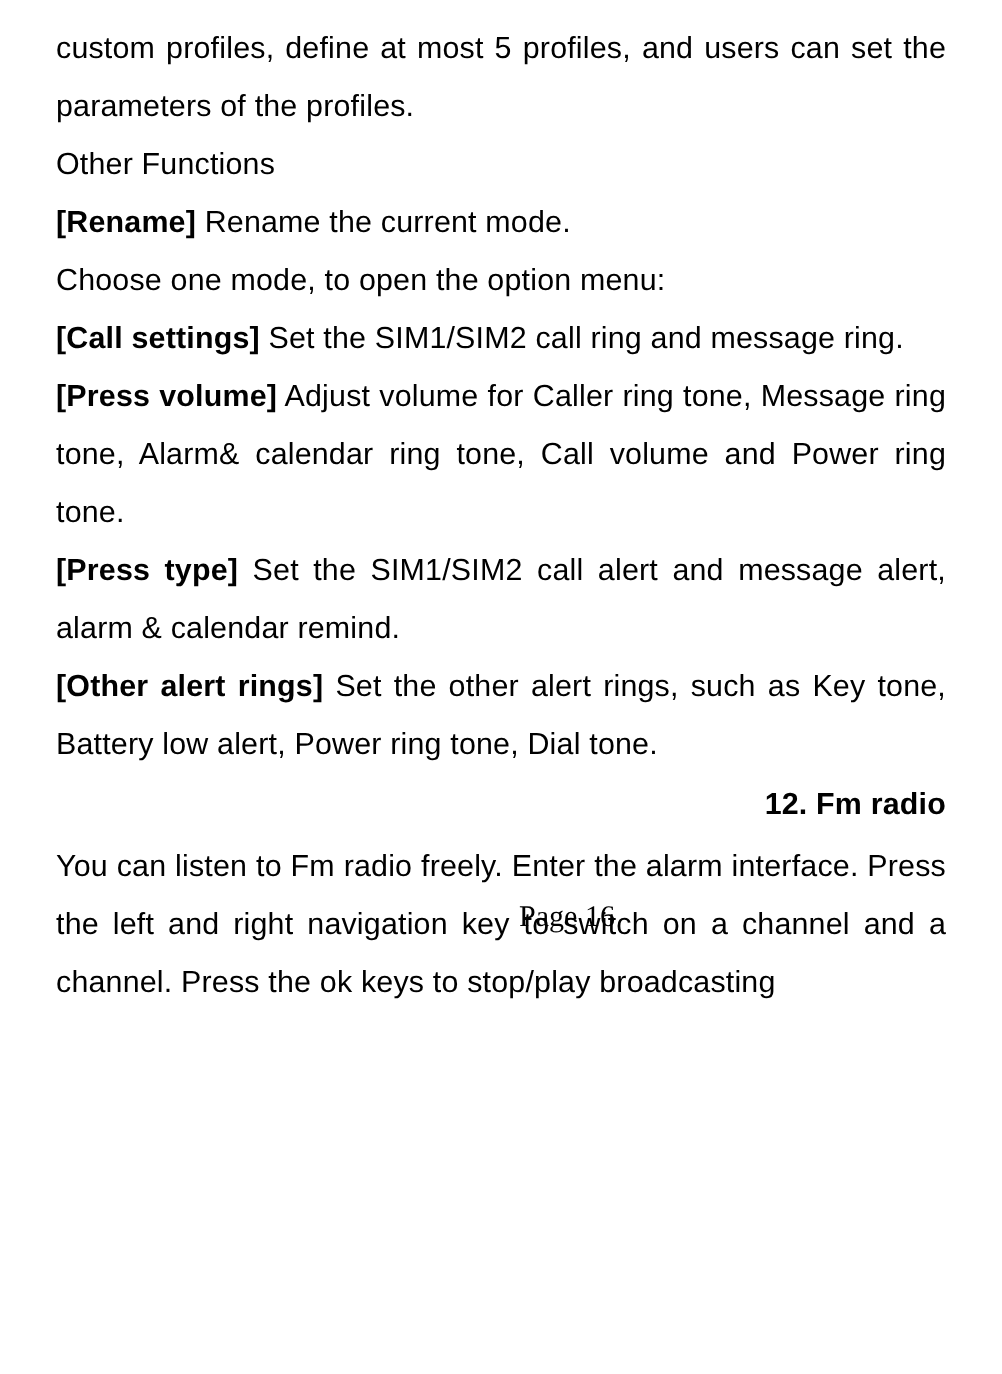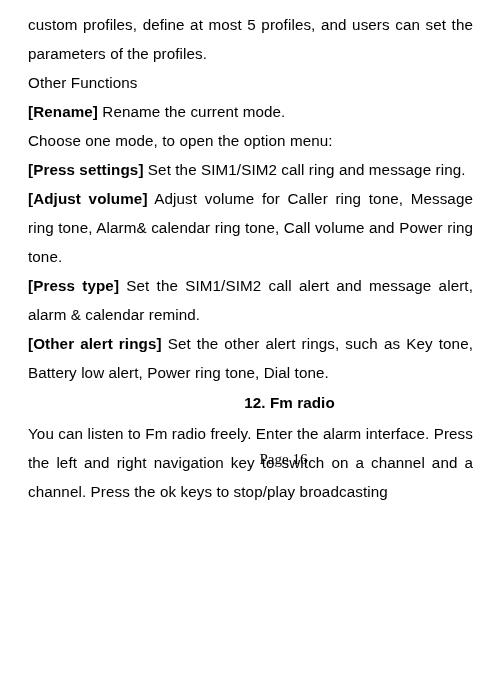--- a/index.html
+++ b/index.html
@@ -27,21 +27,21 @@
     letter-spacing: 0.1px;
   }
   .content p {
     margin: 0;
   }
   .bold {
     font-weight: bold;
   }
   .section-heading {
     font-weight: bold;
-    text-align: center;
+    text-align: right;
     padding-left: 78px;
     margin-top: 6px;
     margin-bottom: 6px;
     line-height: 32px;
   }
   .page-number {
     position: absolute;
     bottom: 14px;
     left: 0;
     width: 501px;
@@ -62,25 +62,25 @@
 
     <p>Other Functions</p>
 
     <p>
       <span class="bold">[Rename]</span><span> Rename the current mode.</span>
     </p>
 
     <p>Choose one mode, to open the option menu:</p>
 
     <p>
-      <span class="bold">[Press settings]</span><span> Set the SIM1/SIM2 call ring and message ring.</span>
+      <span class="bold">[Call settings]</span><span> Set the SIM1/SIM2 call ring and message ring.</span>
     </p>
 
     <p>
-      <span class="bold">[Adjust volume]</span><span> Adjust volume for Caller ring tone, Message ring tone, Alarm&amp; calendar ring tone, Call volume and Power ring tone.</span>
+      <span class="bold">[Press volume]</span><span> Adjust volume for Caller ring tone, Message ring tone, Alarm&amp; calendar ring tone, Call volume and Power ring tone.</span>
     </p>
 
     <p>
       <span class="bold">[Press type]</span><span> Set the SIM1/SIM2 call alert and message alert, alarm &amp; calendar remind.</span>
     </p>
 
     <p>
       <span class="bold">[Other alert rings]</span><span> Set the other alert rings, such as Key tone, Battery low alert, Power ring tone, Dial tone.</span>
     </p>
 

